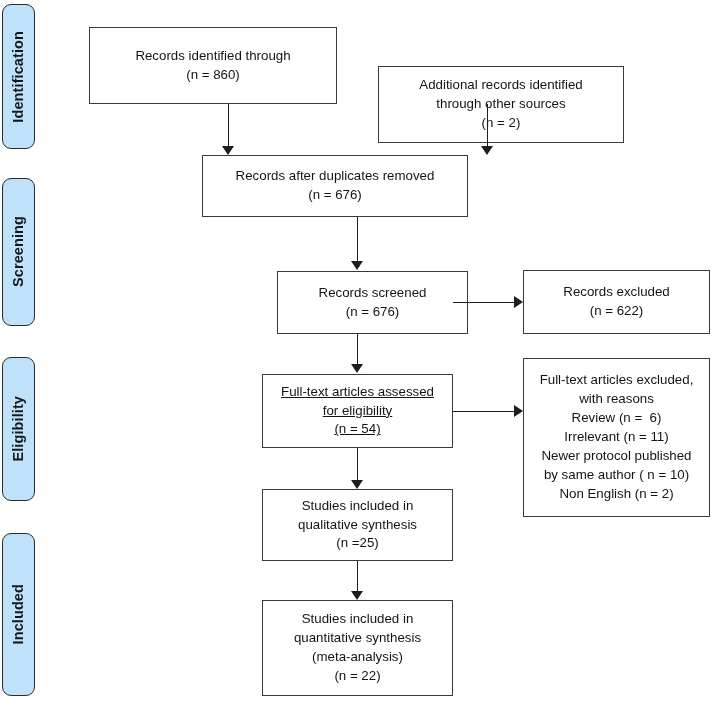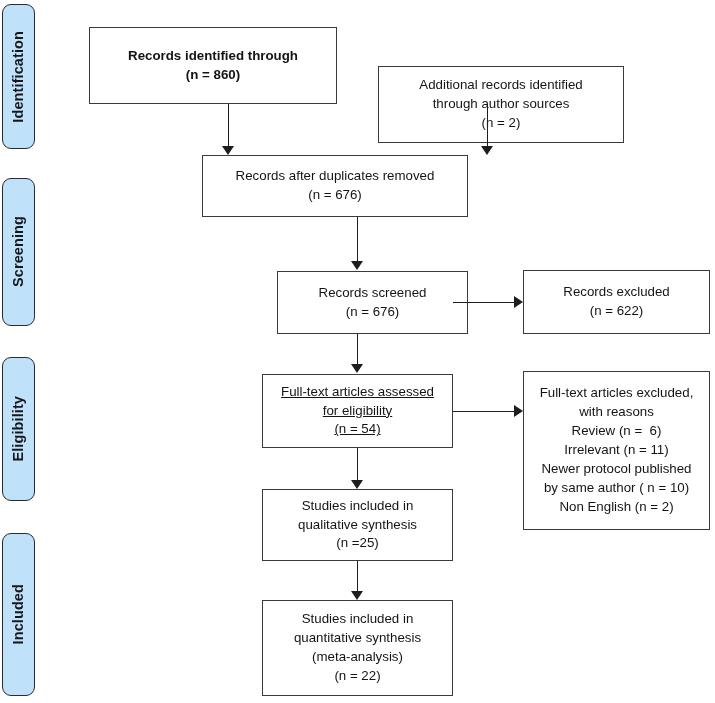--- a/index.html
+++ b/index.html
@@ -102,28 +102,28 @@
   </div>
 
   <div class="stage-tab" style="left:2px; top:357px; width:33px; height:144px;">
     <span class="stage-label">Eligibility</span>
   </div>
 
   <div class="stage-tab" style="left:2px; top:533px; width:33px; height:163px;">
     <span class="stage-label">Included</span>
   </div>
 
-  <div class="flow-box" style="left:89px; top:27px; width:248px; height:77px;font-weight:bold;">
+  <div class="flow-box" style="left:89px; top:27px; width:248px; height:77px;">
     <span class="line">Records identified through</span>
     <span class="line">(n = 860)</span>
   </div>
 
   <div class="flow-box" style="left:378px; top:27px; width:246px; height:77px;margin-top:39px;">
     <span class="line">Additional records identified</span>
-    <span class="line">through author sources</span>
+    <span class="line">through other sources</span>
     <span class="line">(n = 2)</span>
   </div>
 
   <div class="conn-v" style="left:228px; top:104px; height:43px;"></div>
   <div class="arrow-down" style="left:222px; top:146px;"></div>
 
   <div class="conn-v" style="left:487px; top:104px; height:43px;"></div>
   <div class="arrow-down" style="left:481px; top:146px;"></div>
 
   <div class="flow-box" style="left:202px; top:155px; width:266px; height:62px;">
@@ -152,21 +152,21 @@
 
   <div class="flow-box" style="left:262px; top:374px; width:191px; height:74px;text-decoration:underline;">
     <span class="line">Full-text articles assessed</span>
     <span class="line">for eligibility</span>
     <span class="line">(n = 54)</span>
   </div>
 
   <div class="conn-h" style="left:453px; top:411px; width:62px;"></div>
   <div class="arrow-right" style="left:514px; top:405px;"></div>
 
-  <div class="flow-box" style="left:523px; top:371px; width:187px; height:159px;">
+  <div class="flow-box" style="left:523px; top:358px; width:187px; height:159px;">
     <span class="line">Full-text articles excluded,</span>
     <span class="line">with reasons</span>
     <span class="line">Review (n =  6)</span>
     <span class="line">Irrelevant (n = 11)</span>
     <span class="line">Newer protocol published</span>
     <span class="line">by same author ( n = 10)</span>
     <span class="line">Non English (n = 2)</span>
   </div>
 
   <div class="conn-v" style="left:357px; top:448px; height:35px;"></div>

